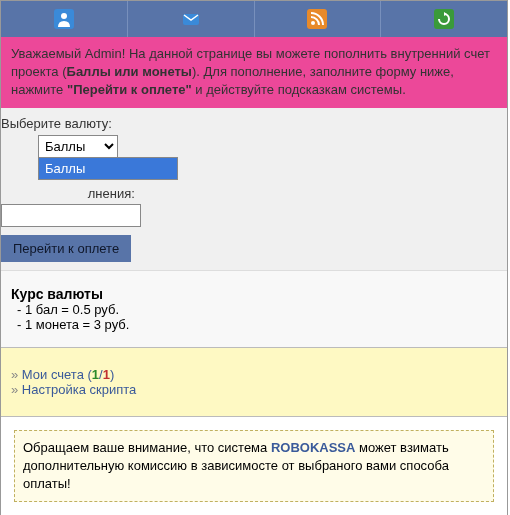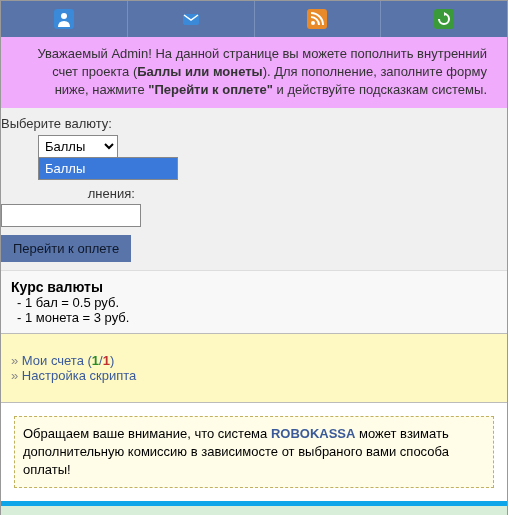--- a/index.html
+++ b/index.html
@@ -2,33 +2,33 @@
 <html><head>
 <meta charset="utf-8">
 <style>
 * { margin: 0; padding: 0; box-sizing: border-box; }
 body { font-family: Arial, sans-serif; font-size: 13px; background: #fff; }
 .container { width: 508px; border: 1px solid #999; }
 .topnav { display: flex; background: #5874a8; }
 .topnav-item { flex: 1; text-align: center; padding: 8px 0; border-right: 1px solid #7890bc; cursor: pointer; }
 .topnav-item:last-child { border-right: none; }
 .icon-square { width: 20px; height: 20px; display: inline-block; vertical-align: middle; }
-.intro { padding: 8px 20px; background: #f0abfc; color: #333; line-height: 1.4; text-align: right; }
+.intro { padding: 8px 10px; background: #ec4899; color: #333; line-height: 1.4; }
 .intro b { font-weight: bold; }
 .form-section { padding: 8px 0; background: #f0f0f0; position: relative; }
 .form-label { color: #333; margin-bottom: 4px; }
 .select-wrap { position: relative; display: inline-block; margin-left: 37px; }
 select { width: 80px; font-size: 13px; padding: 2px; border: 1px solid #888; background: #fff; }
 .dropdown-open { position: absolute; top: 22px; left: 0; width: 140px; background: #fff; border: 1px solid #888; z-index: 10; }
 .dropdown-option { padding: 3px 6px; cursor: pointer; }
 .dropdown-option.selected { background: #3a78d9; color: #fff; }
 .amount-label { margin-top: 28px; color: #333; }
 .amount-input { width: 140px; padding: 3px; border: 1px solid #888; margin-top: 3px; }
 .submit-btn { background: #5874a8; color: #0f172a; border: none; padding: 6px 12px; margin-top: 8px; cursor: pointer; font-size: 13px; }
-.rate-section { background: #f8f8f8; padding: 8px 10px; border-top: 1px solid #ddd; }
+.rate-section { background: #f8f8f8; padding: 15px 10px; border-top: 1px solid #ddd; }
 .rate-title { font-weight: bold; font-size: 14px; }
 .rate-line { margin-left: 6px; }
 .links-section { background: #fef9c3; padding: 19px 10px; border-top: 1px solid #bbb; border-bottom: 1px solid #bbb; }
 .links-section a { color: #3a5a9a; text-decoration: none; }
 .links-section .count1 { color: #2a8a2a; font-weight: bold; }
 .links-section .count2 { color: #c03030; font-weight: bold; }
 .arrow { color: #888; }
 .notice { margin: 13px; padding: 8px; background: #fffce8; border: 1px dashed #c0b060; line-height: 1.4; }
 .notice .robokassa { color: #3a5a9a; font-weight: bold; }
 .home-section { background: #d9eed9; padding: 12px 10px; border-top: 5px solid #0ea5e9; }

